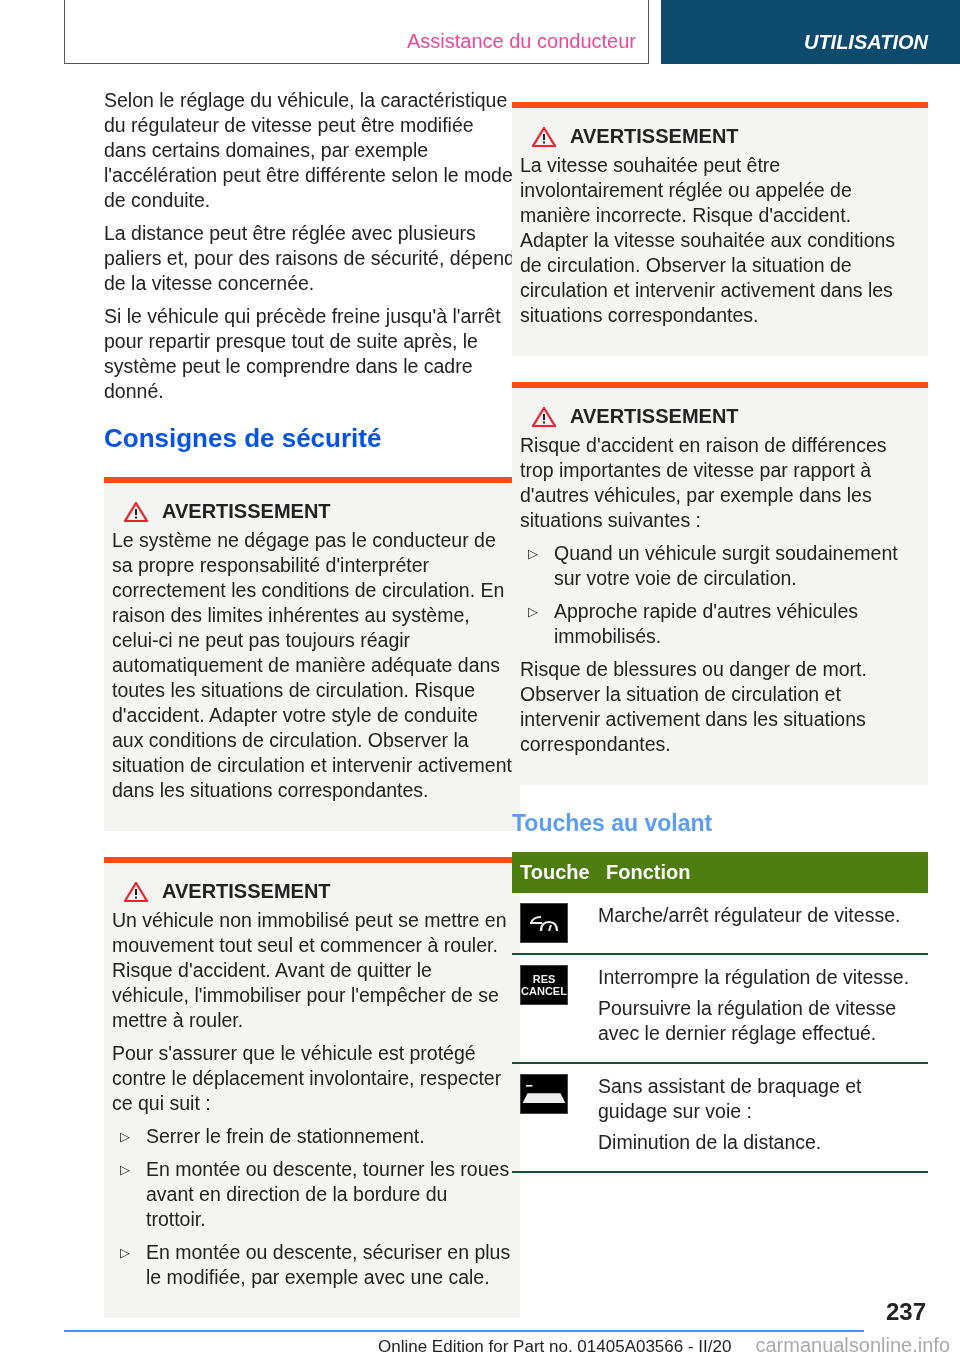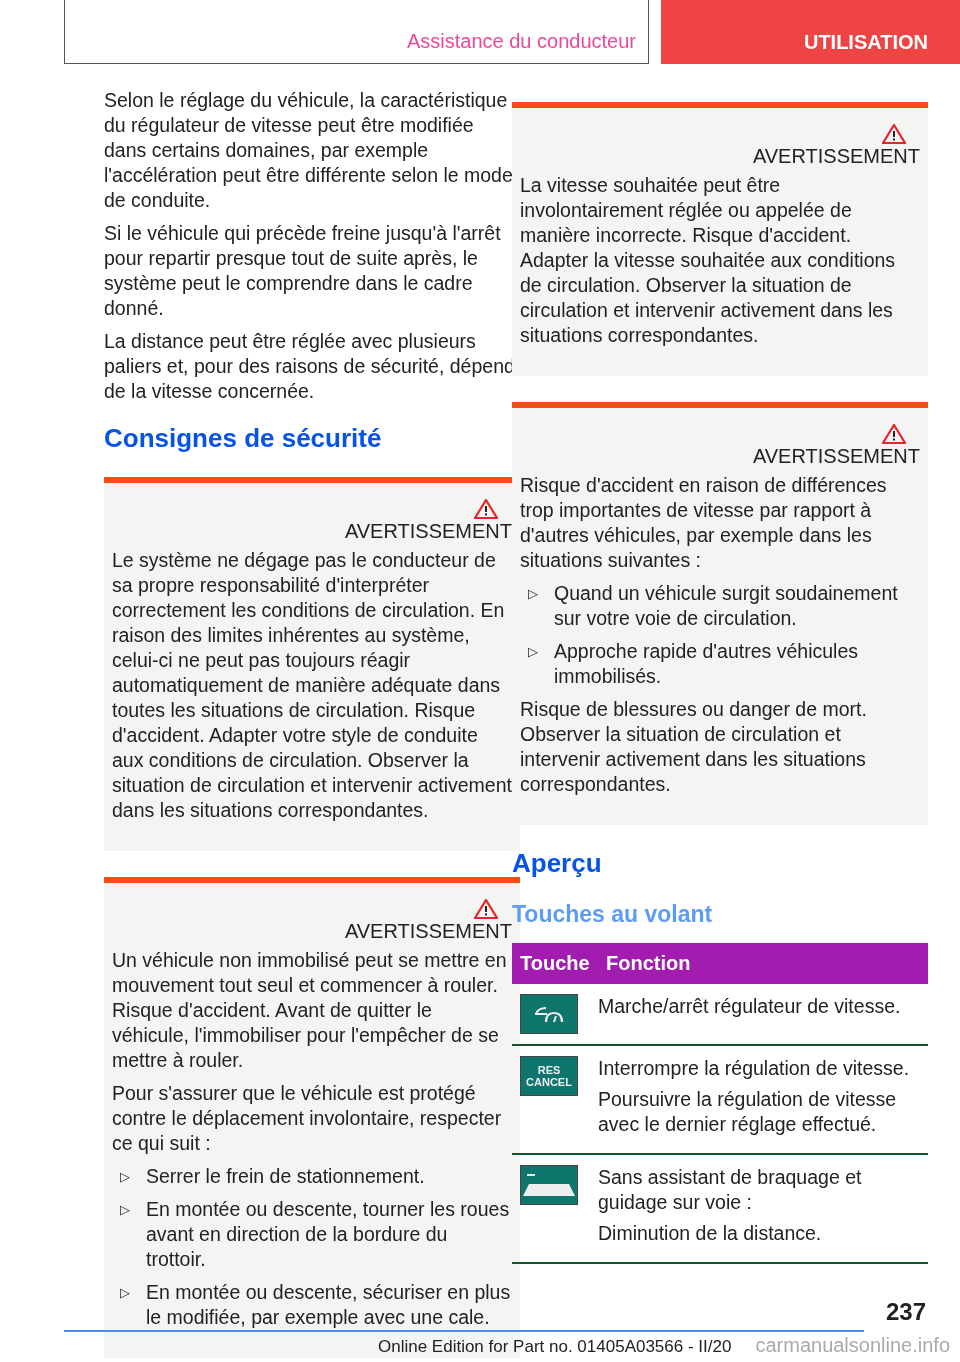--- a/index.html
+++ b/index.html
@@ -1,58 +1,58 @@
 <!DOCTYPE html>
 <html><head>
 <meta charset="utf-8">
 <style>
   * { box-sizing: border-box; margin: 0; padding: 0; }
   body { width: 960px; height: 1362px; background: #fff; font-family: "Liberation Sans", sans-serif; color: #222; position: relative; overflow: hidden; }
   .hdr-box { position: absolute; left: 64px; top: -2px; width: 585px; height: 66px; border: 1px solid #555; border-top: none; }
   .hdr-section { position: absolute; right: 12px; bottom: 10px; font-size: 20px; color: #ec4899; }
-  .hdr-tab { position: absolute; left: 661px; top: 0; width: 299px; height: 64px; background: #ef4444; }
+  .hdr-tab { position: absolute; left: 661px; top: 0; width: 299px; height: 64px; background: #0c4a6e; font-style: italic; }
   .hdr-tab span { position: absolute; right: 32px; bottom: 10px; font-size: 20px; font-weight: bold; color: #fff; }
   .col { position: absolute; font-size: 19.5px; line-height: 25px; }
   .col-left { left: 64px; top: 88px; width: 416px; margin-left: 40px; }
   .col-right { left: 512px; top: 102px; width: 416px; }
   p { margin-bottom: 8px; }
   .h2 { font-size: 26px; font-weight: bold; color: #0653e6; margin: 22px 0 26px; }
   .h3 { font-size: 23px; font-weight: bold; color: #5b9cf5; margin: 10px 0 16px; }
   .warn { background: #f4f4f3; border-top: 6px solid #fc4b15; padding: 16px 8px 20px 8px; margin-bottom: 26px; }
-  .warn-title { display: flex; align-items: flex-end; font-weight: normal; font-size: 20px; margin-bottom: 4px; padding-left: 12px; flex-direction: column; }
+  .warn-title { display: flex; align-items: center; font-weight: bold; font-size: 20px; margin-bottom: 4px; padding-left: 12px; }
   .warn-title svg { margin-right: 14px; }
   ul.tri { list-style: none; margin: 4px 0 8px; }
   ul.tri li { position: relative; padding-left: 34px; margin-bottom: 8px; }
   ul.tri li::before { content: "\25B7"; position: absolute; left: 8px; top: 0; font-size: 13px; }
   table { width: 416px; border-collapse: collapse; }
-  th { background: #a21caf; color: #fff; text-align: left; font-size: 20px; padding: 8px 8px; height: 40px; }
+  th { background: #4d7c0f; color: #fff; text-align: left; font-size: 20px; padding: 8px 8px; height: 40px; }
   td { vertical-align: top; padding: 10px 0 10px 0; border-bottom: 2px solid #14532d; }
   td.key { width: 86px; padding-left: 8px; padding-top: 10px; }
   td.fn p { margin-bottom: 6px; }
-  .keyicon { width: 58px; height: 40px; background: #0f766e; border: 1px solid #444; display: flex; align-items: center; justify-content: center; }
+  .keyicon { width: 48px; height: 40px; background: #000000; border: 1px solid #444; display: flex; align-items: center; justify-content: center; }
   .rescancel { color: #eee; font-size: 11px; font-weight: bold; line-height: 12px; text-align: center; }
   .page-num { position: absolute; right: 34px; top: 1298px; font-size: 24px; font-weight: bold; }
   .footer-line { position: absolute; left: 64px; top: 1330px; width: 800px; height: 2px; background: #4a8cf0; }
   .footer { position: absolute; right: 10px; top: 1334px; font-size: 17px; }
   .footer .wm { color: #aaa; font-size: 20px; margin-left: 24px; }
 </style>
 </head>
 <body>
 
 <div class="hdr-box">
   <span class="hdr-section">Assistance du conducteur</span>
 </div>
 <div class="hdr-tab">
   <span>UTILISATION</span>
 </div>
 
 <div class="col col-left">
   <p>Selon le réglage du véhicule, la caractéristique du régulateur de vitesse peut être modifiée dans certains domaines, par exemple l'accélération peut être différente selon le mode de conduite.</p>
+  <p>La distance peut être réglée avec plusieurs paliers et, pour des raisons de sécurité, dépend de la vitesse concernée.</p>
   <p>Si le véhicule qui précède freine jusqu'à l'arrêt pour repartir presque tout de suite après, le système peut le comprendre dans le cadre donné.</p>
-  <p>La distance peut être réglée avec plusieurs paliers et, pour des raisons de sécurité, dépend de la vitesse concernée.</p>
   <div class="h2">Consignes de sécurité</div>
 
   <div class="warn">
     <div class="warn-title">
         <svg width="24" height="20" viewBox="0 0 24 20">
           <path d="M12 1 L23 19 L1 19 Z" fill="none" stroke="#e8232b" stroke-width="2.2"></path>
           <rect x="11" y="7" width="2" height="6" fill="#222"></rect>
           <rect x="11" y="14.5" width="2" height="2" fill="#222"></rect>
         </svg>
         <span>AVERTISSEMENT</span>
@@ -102,21 +102,20 @@
         <span>AVERTISSEMENT</span>
       </div>
     <p>Risque d'accident en raison de différences trop importantes de vitesse par rapport à d'autres véhicules, par exemple dans les situations suivantes :</p>
     <ul class="tri">
       <li>Quand un véhicule surgit soudainement sur votre voie de circulation.</li>
       <li>Approche rapide d'autres véhicules immobilisés.</li>
     </ul>
     <p>Risque de blessures ou danger de mort. Observer la situation de circulation et intervenir activement dans les situations correspondantes.</p>
   </div>
 
-  <div class="h2" style="margin-top:0">Aperçu</div>
   <div class="h3">Touches au volant</div>
 
   <table>
     <tbody>
         <tr>
       <th>Touche</th>
       <th>Fonction</th>
     </tr>
     <tr>
       <td class="key">

